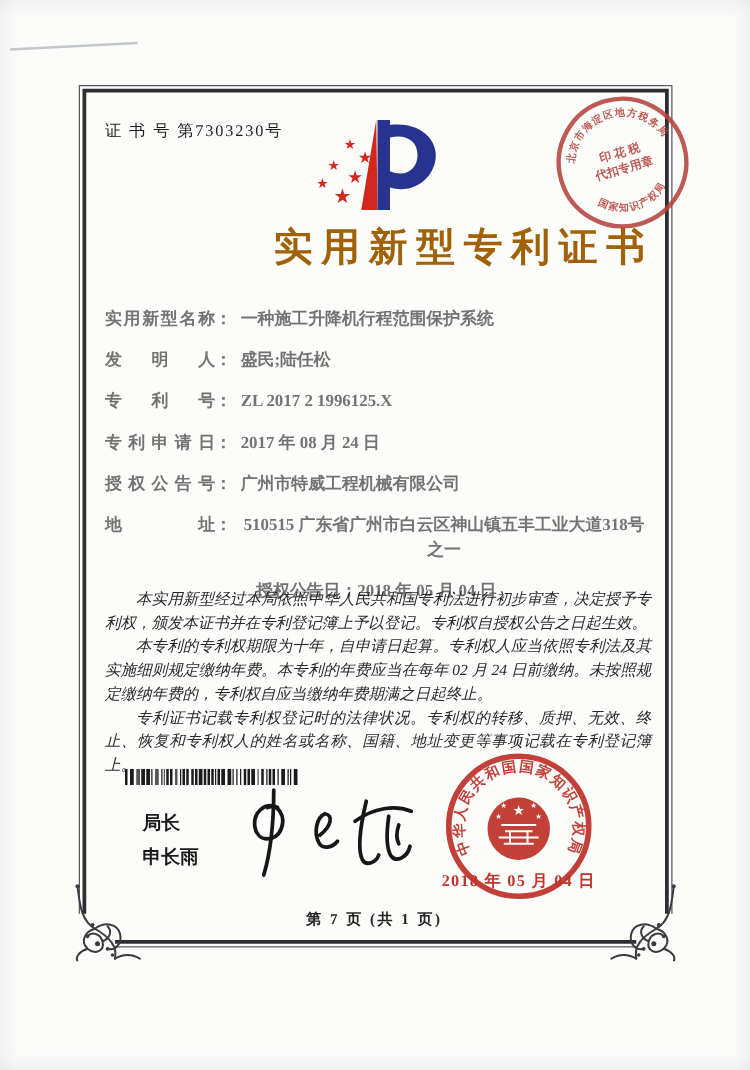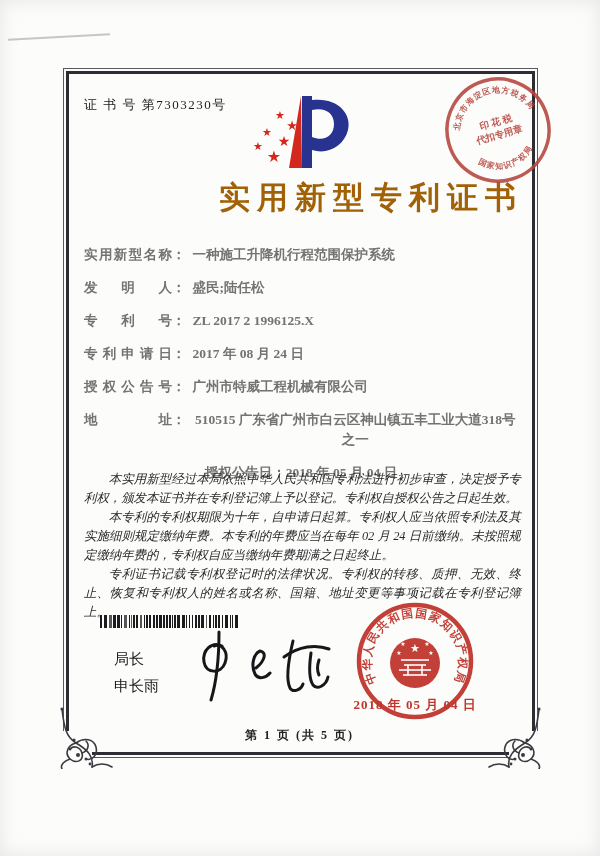--- a/index.html
+++ b/index.html
@@ -33,21 +33,21 @@
   .fcolon{flex:0 0 auto;}
   .fvalue{flex:1;padding-left:7px;}
   .grant-row{display:flex;justify-content:center;line-height:20px;margin-top:2px;}
 
   .paras{position:absolute;left:84px;top:470px;width:437px;font-size:12.4px;line-height:19px;
     text-align:justify;color:#29292b;font-style:italic;font-weight:400;}
   .paras p{margin:0;text-indent:2em;}
 
   .barcode{position:absolute;left:100px;top:615px;width:140px;height:13px;}
 
-  .director{position:absolute;left:114px;top:646px;font-size:15px;font-weight:normal;line-height:27px;color:#1b1b1d;}
+  .director{position:absolute;left:114px;top:646px;font-size:15px;font-weight:bold;line-height:27px;color:#1b1b1d;}
   .signature{position:absolute;left:192px;top:626px;width:150px;height:84px;z-index:3;}
 
   .seal{position:absolute;left:353px;top:599px;width:124px;height:124px;z-index:4;opacity:.94;}
   .seal-date{position:absolute;left:350px;top:696px;width:130px;text-align:center;z-index:5;
     font-size:13px;font-weight:bold;letter-spacing:1px;color:#bf352c;}
 
   .page-footer{position:absolute;left:63px;top:727px;width:473px;text-align:center;
     font-size:12px;letter-spacing:2px;font-weight:bold;color:#232325;}
 
   .tax-seal{position:absolute;left:441px;top:73px;width:114px;height:114px;z-index:5;
@@ -246,21 +246,21 @@
         <line x1="51" y1="66" x2="73" y2="66"></line>
         <line x1="46" y1="71" x2="78" y2="71"></line>
         <line x1="50" y1="76" x2="74" y2="76"></line>
         <line x1="55" y1="66" x2="55" y2="76"></line>
         <line x1="69" y1="66" x2="69" y2="76"></line>
       </g>
     </g>
   </svg>
   <div class="seal-date">2018 年 05 月 04 日</div>
 
-  <div class="page-footer">第 1 页 (共 5 页)</div>
+  <div class="page-footer">第 7 页 (共 1 页)</div>
 
   <svg class="tax-seal" viewBox="0 0 114 114">
     <circle cx="57" cy="57" r="51" fill="none" stroke="#b5443c" stroke-width="3.5"></circle>
     <defs>
       <path id="taxTop" d="M 20,71 A 39,39 0 1 1 94,71"></path>
       <path id="taxBottom" d="M 25,79 A 39,39 0 0 0 89,79"></path>
     </defs>
     <g fill="#b5443c" font-family="'Liberation Serif',serif" font-weight="bold">
       <text font-size="8" letter-spacing="1">
         <textPath href="#taxTop" startOffset="50%" text-anchor="middle">北京市海淀区地方税务局</textPath>

